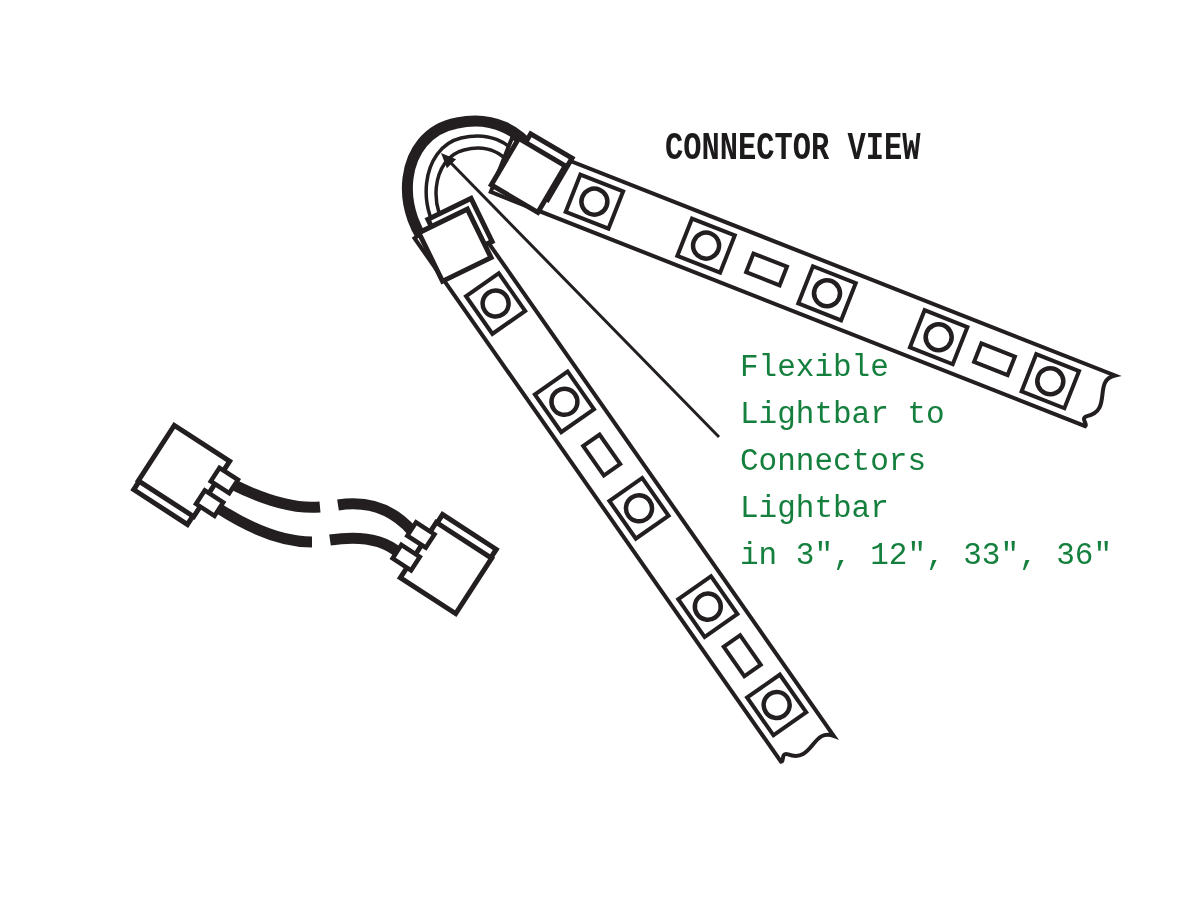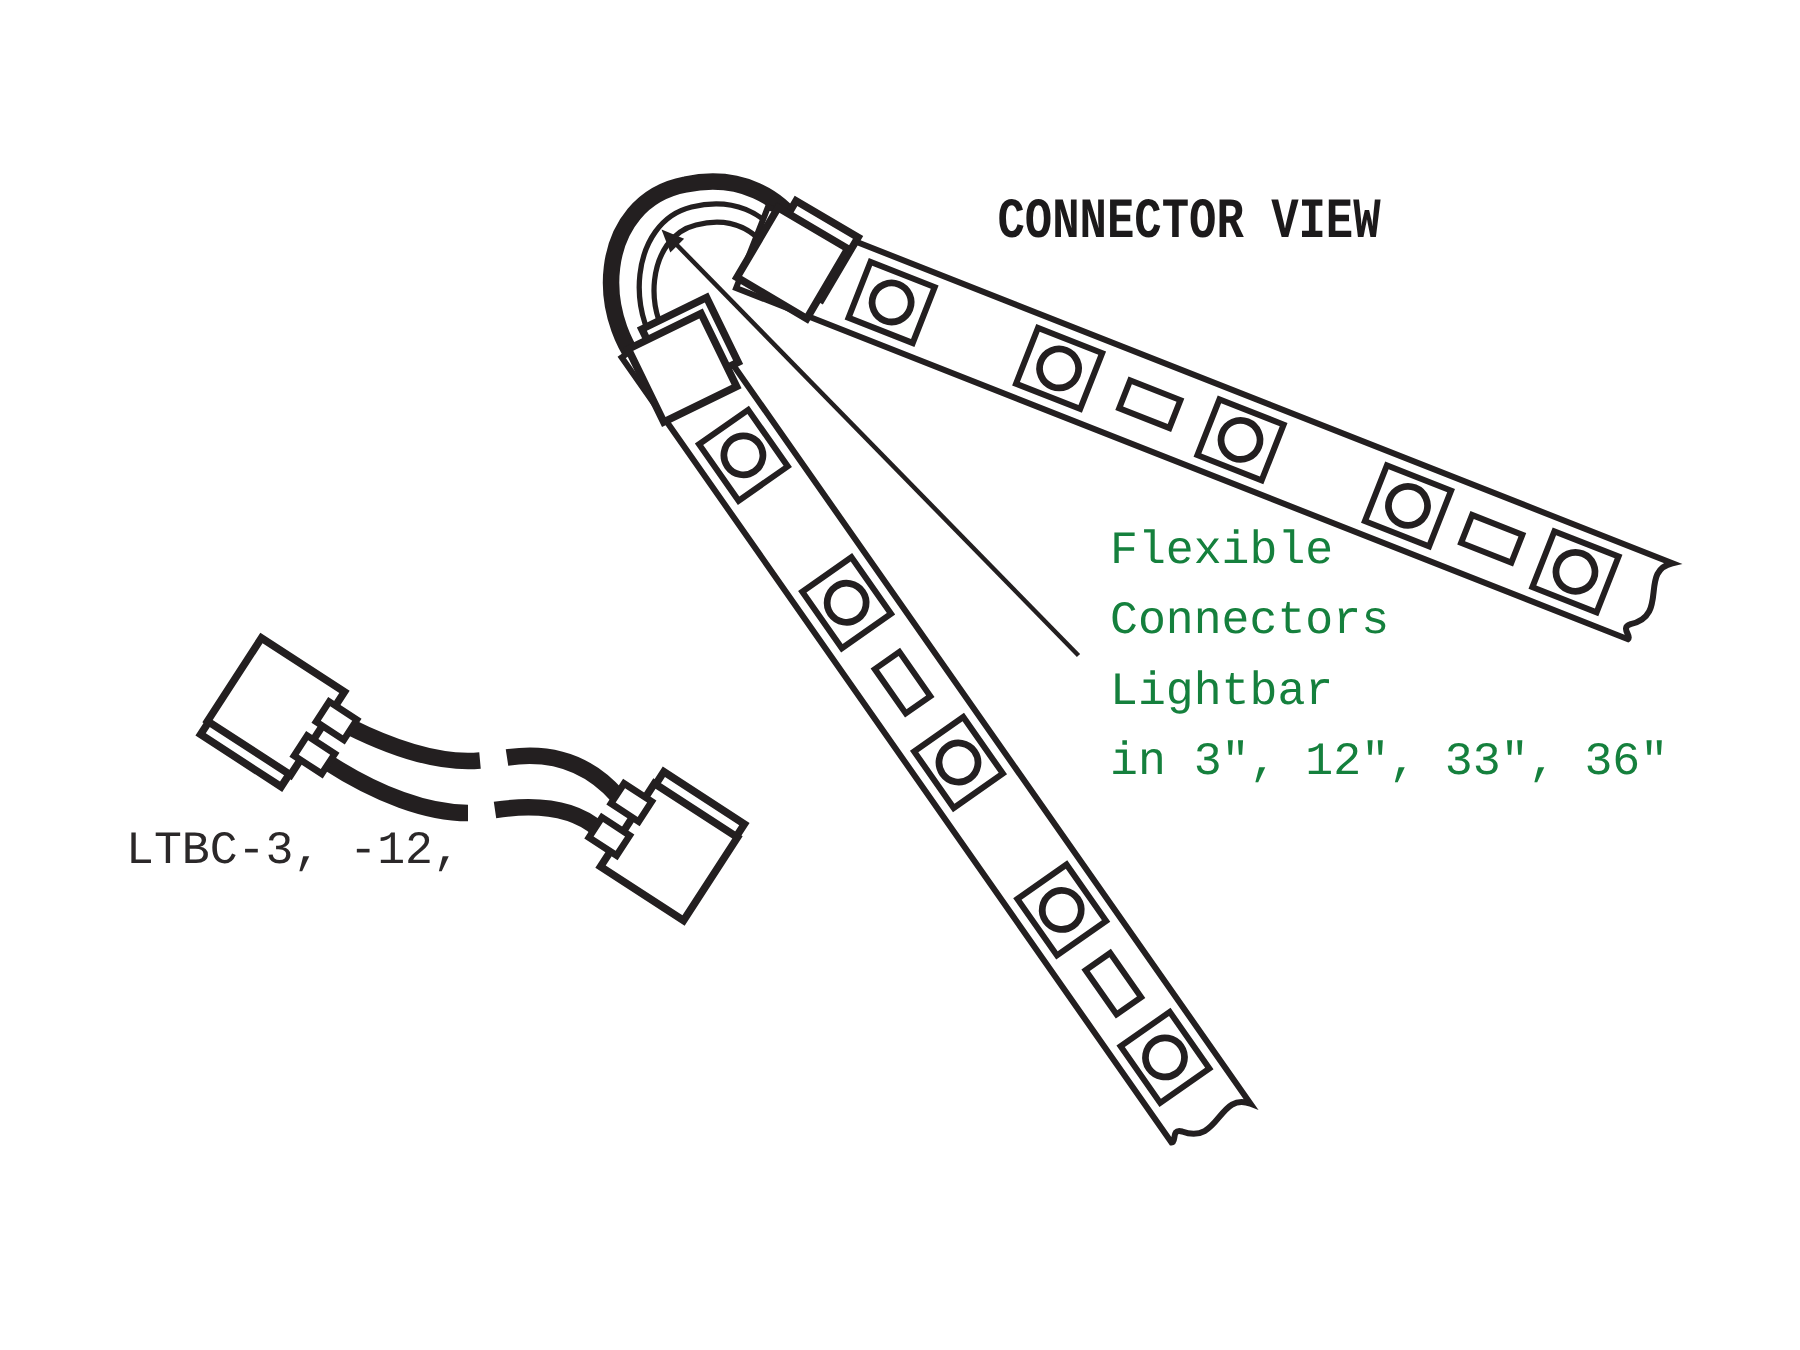--- a/index.html
+++ b/index.html
@@ -139,22 +139,22 @@
         <rect class="ink-shape" stroke-width="4.5" x="-50" y="-22" width="22" height="16"></rect>
         <rect class="ink-shape" stroke-width="4.5" x="-50" y="5" width="22" height="16"></rect>
       </g>
     </g>
   </svg>
 
   <div class="title">CONNECTOR VIEW</div>
 
   <div class="desc">
     <div>Flexible</div>
+    <div>Lightbar to</div>
     <div>Connectors</div>
     <div>Lightbar</div>
     <div>in 3″, 12″, 33″, 36″</div>
   </div>
 
   <div class="model-label">
-    <div>LTBC-3, -12,</div>
   </div>
 
 </div>
 
 </body></html>

